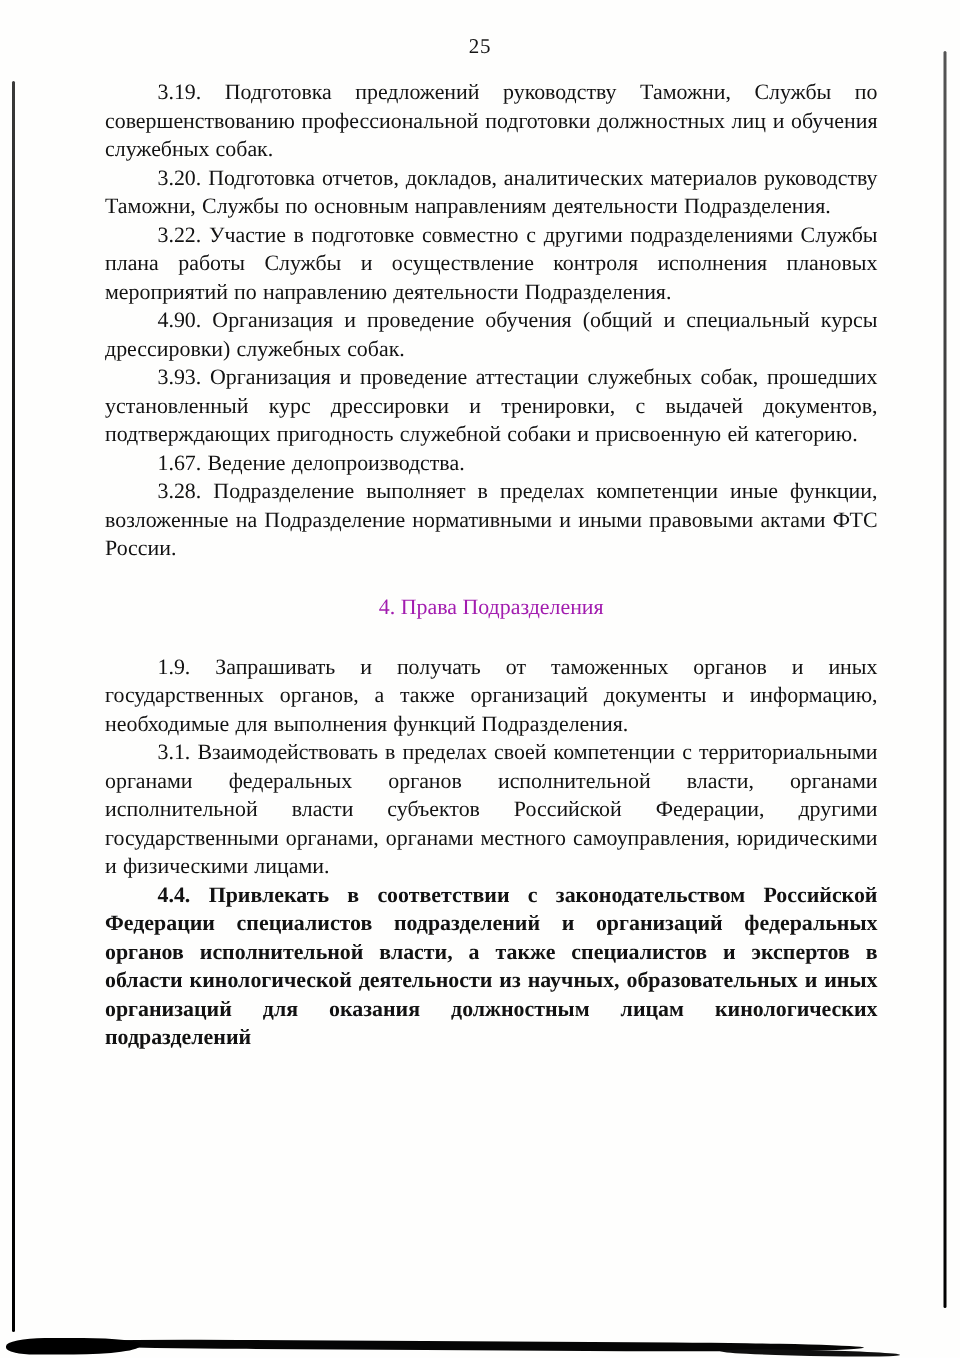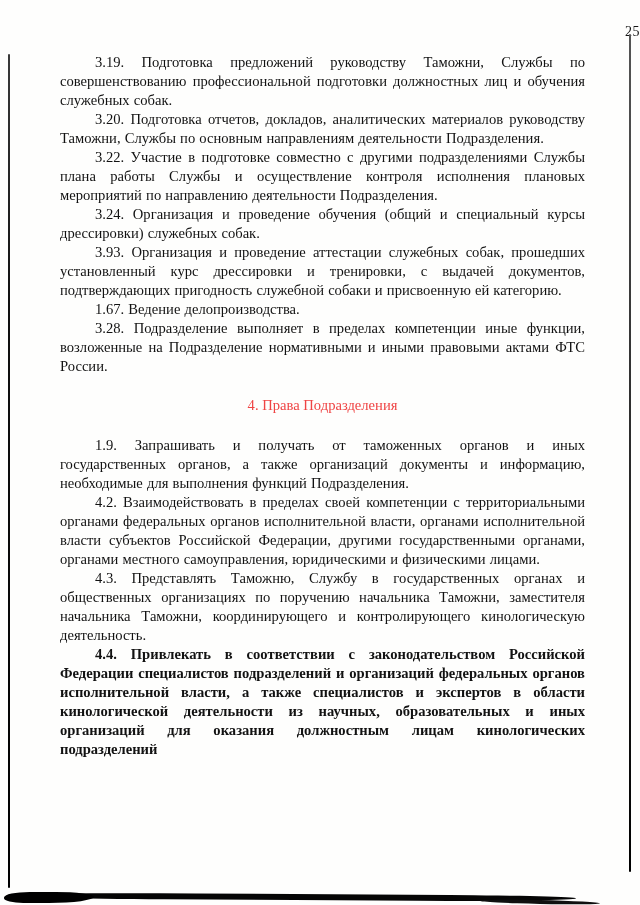--- a/index.html
+++ b/index.html
@@ -11,47 +11,48 @@
   .page {
     position: relative;
     width: 640px;
     height: 905px;
     background: #fefefd;
     overflow: hidden;
     color: #101010;
   }
   .page-number {
     padding-top: 24px;
-    text-align: right;
+    text-align: center;
     font-size: 14px;
     letter-spacing: 0.5px;
     color: #151515;
   }
   .doc-body {
     padding: 13px 55px 0 60px;
     font-size: 14.6px;
     line-height: 19px;
     text-align: justify;
     color: #121212;
+    margin-left: 10px;
   }
   .doc-body p {
     text-indent: 35px;
     word-spacing: 0.5px;
   }
   .doc-body p.continued {
     text-align-last: justify;
     font-weight: bold;
   }
   .section-heading {
     font-size: 14.6px;
     font-weight: normal;
     text-align: center;
     margin: 20px 0 21px 0;
     text-indent: 0;
-    color: #ef4444;
+    color: #a21caf;
   }
   
   .artifact { position: absolute; pointer-events: none; }
   .artifact-left-edge {
     left: 8px; top: 54px;
     width: 2px; height: 834px;
     background: linear-gradient(180deg, #3a3a3a 0%, #111 30%, #000 100%);
     border-radius: 2px;
   }
   .artifact-right-edge {
@@ -85,30 +86,29 @@
 <body>
 
 <div class="page">
 
   <div class="page-number">25</div>
 
   <div class="doc-body">
     <p>3.19. Подготовка предложений руководству Таможни, Службы по совершенствованию профессиональной подготовки должностных лиц и обучения служебных собак.</p>
     <p>3.20. Подготовка отчетов, докладов, аналитических материалов руководству Таможни, Службы по основным направлениям деятельности Подразделения.</p>
     <p>3.22. Участие в подготовке совместно с другими подразделениями Службы плана работы Службы и осуществление контроля исполнения плановых мероприятий по направлению деятельности Подразделения.</p>
-    <p>3.24. Организация и проведение обучения (общий и специальный курсы дрессировки) служебных собак.</p>
+    <p>4.90. Организация и проведение обучения (общий и специальный курсы дрессировки) служебных собак.</p>
     <p>3.93. Организация и проведение аттестации служебных собак, прошедших установленный курс дрессировки и тренировки, с выдачей документов, подтверждающих пригодность служебной собаки и присвоенную ей категорию.</p>
     <p>1.67. Ведение делопроизводства.</p>
     <p>3.28. Подразделение выполняет в пределах компетенции иные функции, возложенные на Подразделение нормативными и иными правовыми актами ФТС России.</p>
 
     <h2 class="section-heading">4. Права Подразделения</h2>
 
     <p>1.9. Запрашивать и получать от таможенных органов и иных государственных органов, а также организаций документы и информацию, необходимые для выполнения функций Подразделения.</p>
-    <p>4.2. Взаимодействовать в пределах своей компетенции с территориальными органами федеральных органов исполнительной власти, органами исполнительной власти субъектов Российской Федерации, другими государственными органами, органами местного самоуправления, юридическими и физическими лицами.</p>
-    <p>4.3. Представлять Таможню, Службу в государственных органах и общественных организациях по поручению начальника Таможни, заместителя начальника Таможни, координирующего и контролирующего кинологическую деятельность.</p>
+    <p>3.1. Взаимодействовать в пределах своей компетенции с территориальными органами федеральных органов исполнительной власти, органами исполнительной власти субъектов Российской Федерации, другими государственными органами, органами местного самоуправления, юридическими и физическими лицами.</p>
     <p class="continued">4.4. Привлекать в соответствии с законодательством Российской Федерации специалистов подразделений и организаций федеральных органов исполнительной власти, а также специалистов и экспертов в области кинологической деятельности из научных, образовательных и иных организаций для оказания должностным лицам кинологических подразделений</p>
   </div>
 
   <div class="artifact artifact-left-edge"></div>
   <div class="artifact artifact-right-edge"></div>
   <div class="artifact artifact-bottom-line"></div>
   <div class="artifact artifact-bottom-blob"></div>
   <div class="artifact artifact-bottom-tail"></div>
 
 </div>

